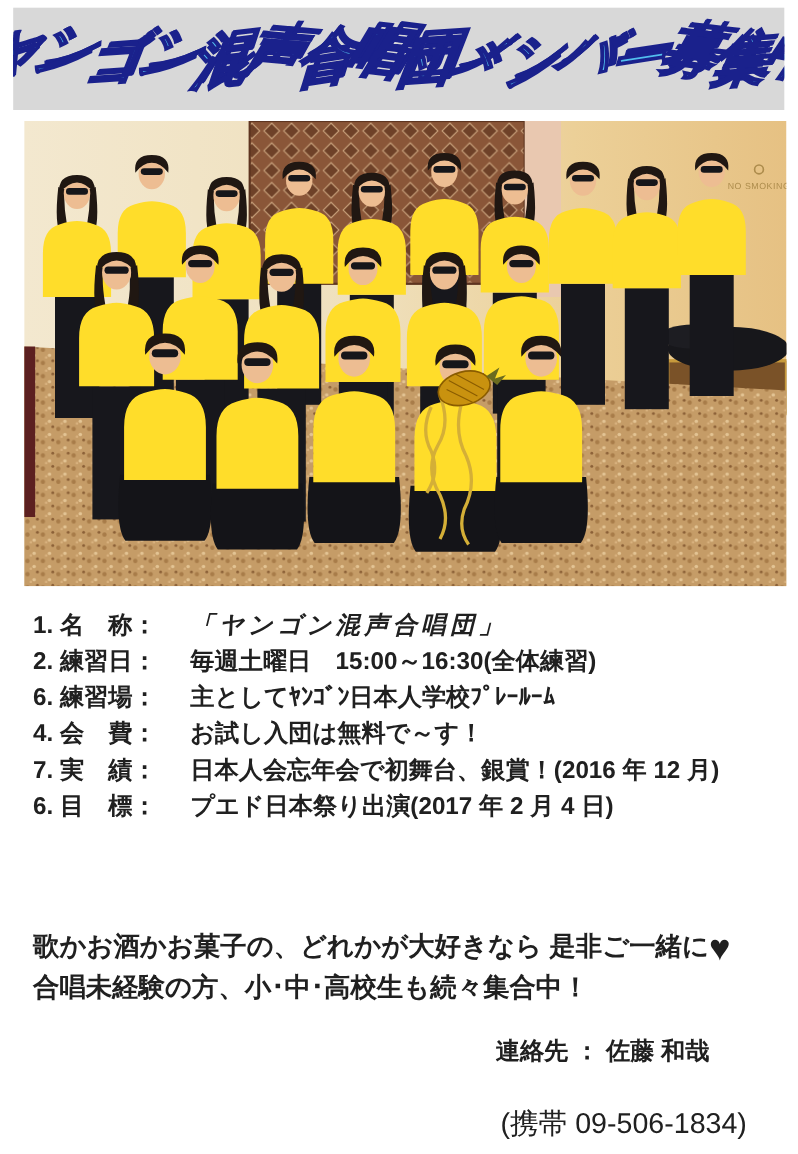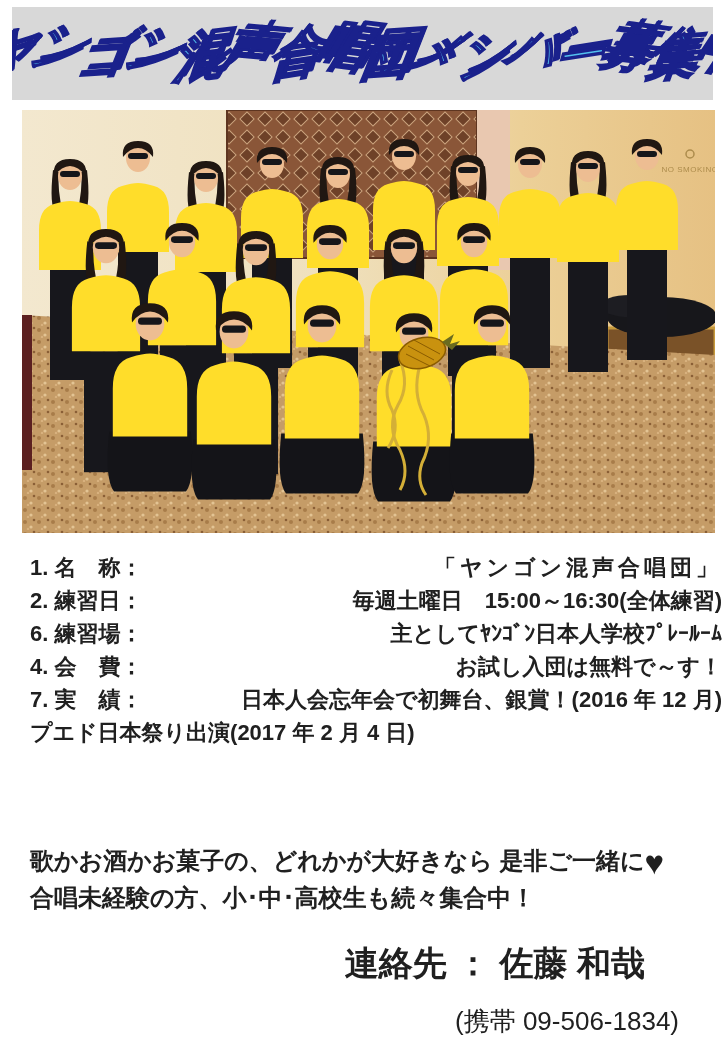--- a/index.html
+++ b/index.html
@@ -21,31 +21,31 @@
   }
   .tchar{display:inline-block;}
   
   .photo{position:absolute;left:22px;top:110px;width:693px;height:423px;}
   .photo svg{display:block;width:100%;height:100%;}
   
   .details{
     position:absolute;left:30px;top:551px;width:692px;
     font-size:22px;font-weight:bold;white-space:nowrap;color:#202020;
   }
-  .row{display:flex;height:33px;align-items:center;justify-content:space-between;}
+  .row{display:flex;height:33px;align-items:center;}
   .lbl{flex:0 0 143px;width:143px;}
-  .row-1 .val{letter-spacing:4px;}
+  .row-1 .val{letter-spacing:4px;font-style:italic;}
   
   .message{
     position:absolute;left:30px;top:842px;font-size:24px;font-weight:bold;
     line-height:37px;white-space:nowrap;color:#202020;
   }
   .heart{font-size:33px;vertical-align:-5px;line-height:0;}
   
-  .contact-name{position:absolute;right:80px;top:941px;font-size:34px;font-weight:bold;color:#202020;}
+  .contact-name{position:absolute;right:80px;top:941px;font-size:22px;font-weight:bold;color:#202020;}
   .contact-phone{position:absolute;right:46px;top:1004px;font-size:26px;font-weight:normal;color:#202020;}
 </style>
 </head>
 <body>
 
 <div class="page">
 
   <header class="banner">
     <h1 class="banner-title"><span class="tchar" style="transform: rotate(-9deg) translateY(3px);">ヤ</span><span class="tchar" style="transform: rotate(7deg) translateY(-5px);">ン</span><span class="tchar" style="transform: rotate(-4deg) translateY(4px);">ゴ</span><span class="tchar" style="transform: rotate(10deg) translateY(-2px);">ン</span><span class="tchar" style="transform: rotate(-7deg) translateY(5px);">混</span><span class="tchar" style="transform: rotate(5deg) translateY(-4px);">声</span><span class="tchar" style="transform: rotate(-9deg) translateY(3px);">合</span><span class="tchar" style="transform: rotate(7deg) translateY(-5px);">唱</span><span class="tchar" style="transform: rotate(-4deg) translateY(4px);">団</span><span class="tchar" style="transform: rotate(10deg) translateY(-2px);">メ</span><span class="tchar" style="transform: rotate(-7deg) translateY(5px);">ン</span><span class="tchar" style="transform: rotate(5deg) translateY(-4px);">バ</span><span class="tchar" style="transform: rotate(-9deg) translateY(3px);">ー</span><span class="tchar" style="transform: rotate(7deg) translateY(-5px);">募</span><span class="tchar" style="transform: rotate(-4deg) translateY(4px);">集</span><span class="tchar" style="transform: rotate(10deg) translateY(-2px);">中</span></h1>
   </header>
@@ -171,20 +171,21 @@
     </div>
     <div class="row">
       <span class="lbl">4. 会　費：</span>
       <span class="val">お試し入団は無料で～す！</span>
     </div>
     <div class="row">
       <span class="lbl">7. 実　績：</span>
       <span class="val">日本人会忘年会で初舞台、銀賞！(2016 年 12 月)</span>
     </div>
     <div class="row">
+      <span class="lbl">6. 目　標：</span>
       <span class="val">プエド日本祭り出演(2017 年 2 月 4 日)</span>
     </div>
   </section>
 
   <section class="message">
     <div><span>歌かお酒かお菓子の、どれかが大好きなら 是非ご一緒に</span><span class="heart">♥</span></div>
     <div>合唱未経験の方、小･中･高校生も続々集合中！</div>
   </section>
 
   <div class="contact-name">連絡先 ： 佐藤 和哉</div>

